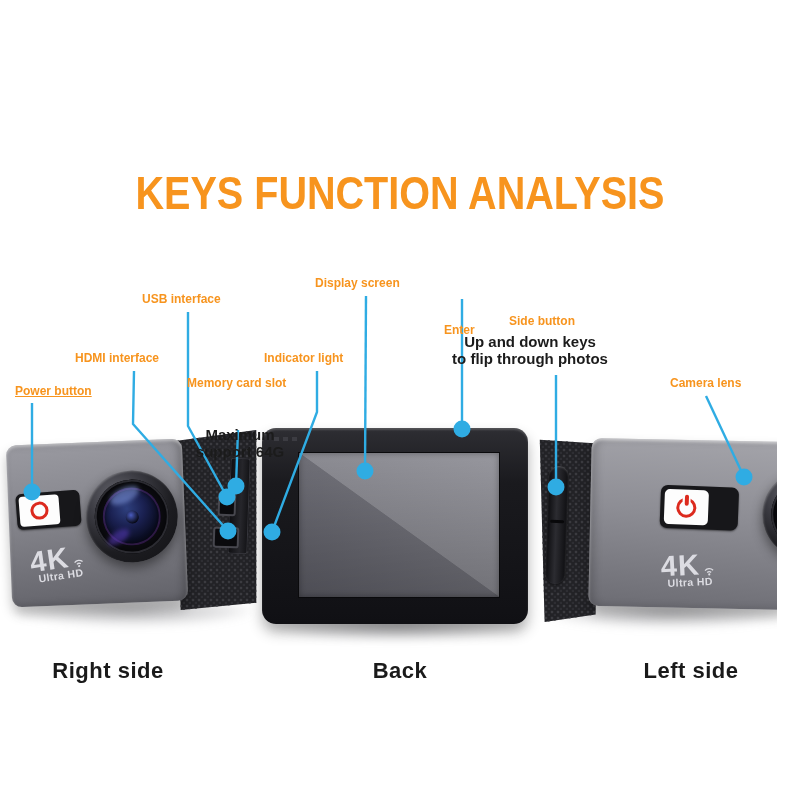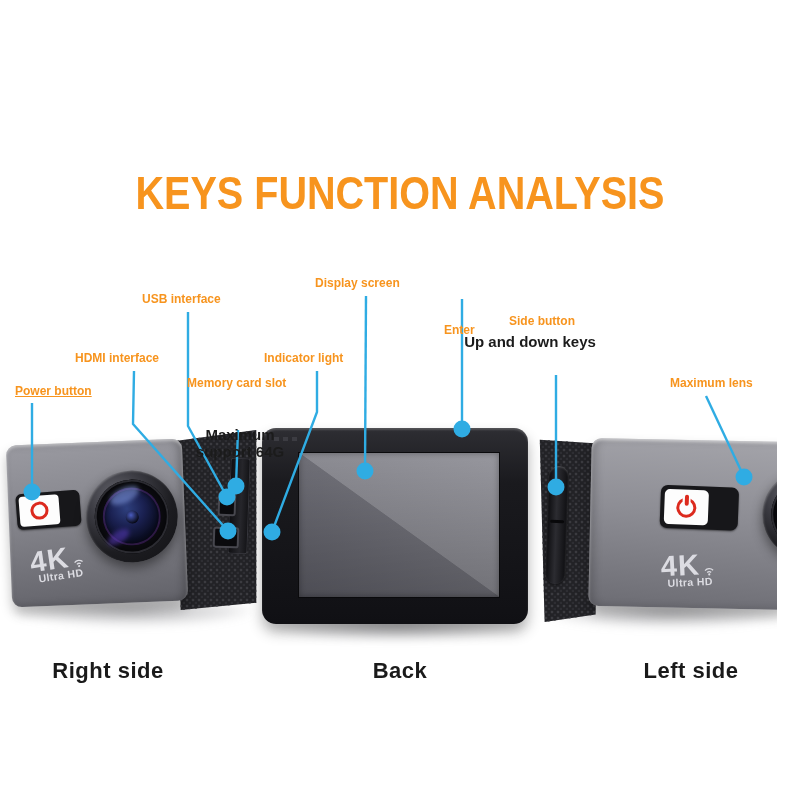--- a/index.html
+++ b/index.html
@@ -242,20 +242,21 @@
   <div class="note note-memory">
     <div>Maximum</div>
     <div>support 64G</div>
   </div>
   <div class="lbl lbl-indicator">Indicator light</div>
   <div class="lbl lbl-display">Display screen</div>
   <div class="lbl lbl-enter">Enter</div>
   <div class="lbl lbl-side">Side button</div>
   <div class="note note-side">
     <div>Up and down keys</div>
-  </div>
-  <div class="lbl lbl-lens">Maximum lens</div>
+    <div>to flip through photos</div>
+  </div>
+  <div class="lbl lbl-lens">Camera lens</div>
 
   <div class="caption cap-back">Back</div>
   <div class="caption cap-right">Right side</div>
   <div class="caption cap-left">Left side</div>
 
 </div>
 
 </body></html>

